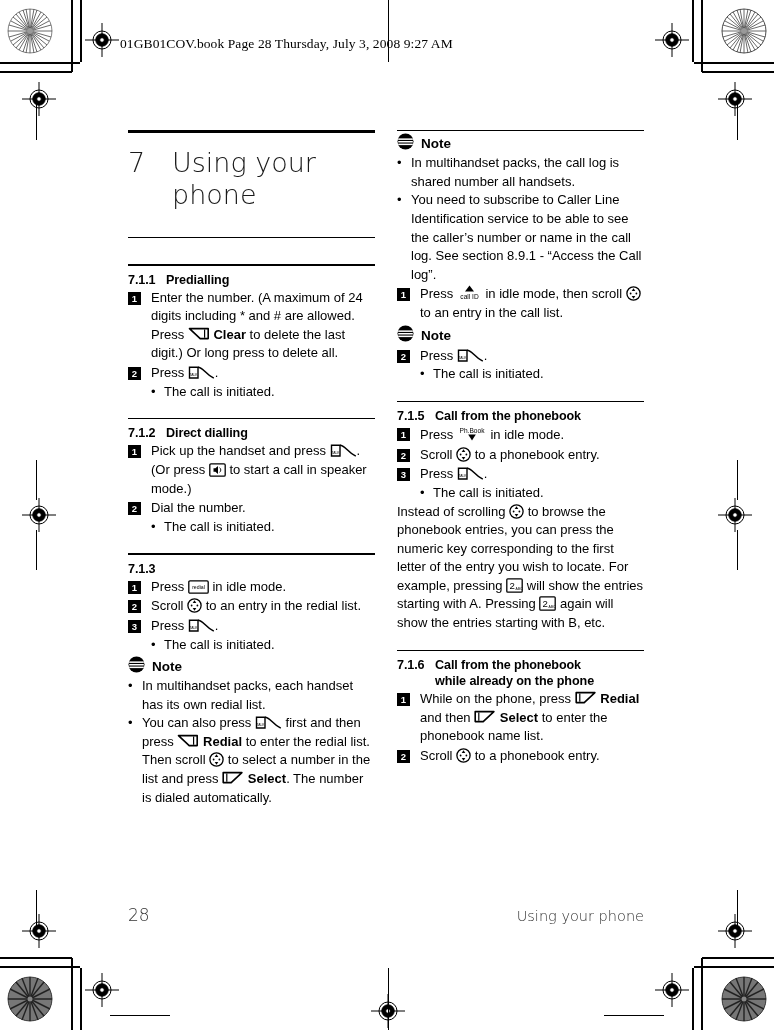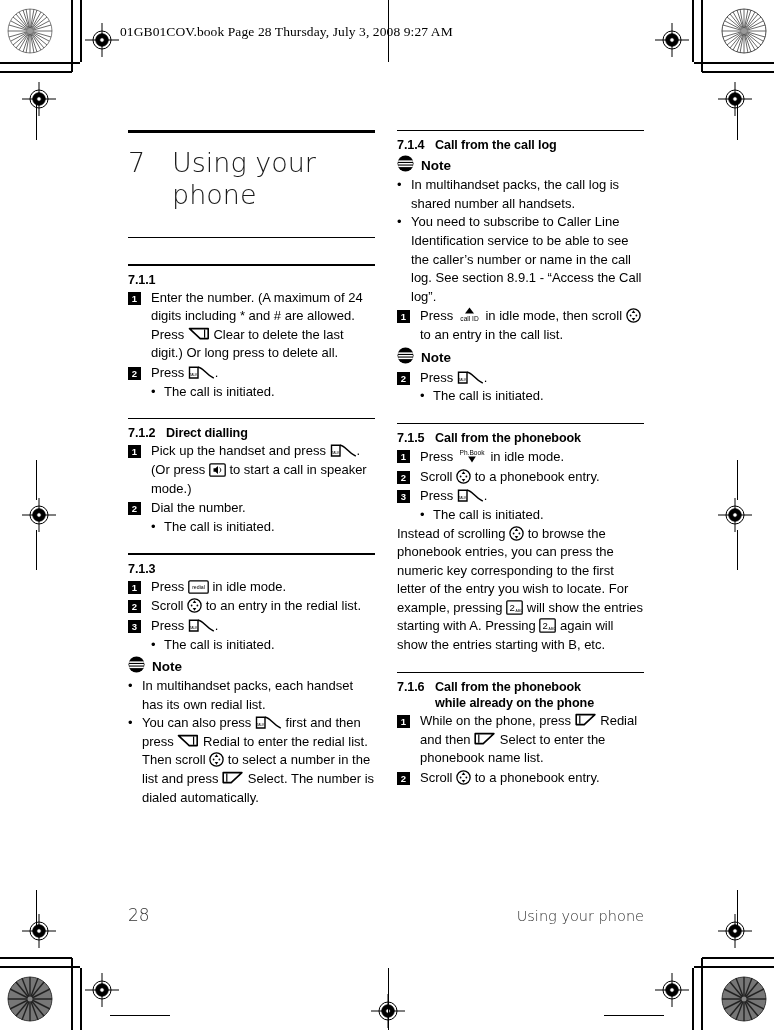--- a/index.html
+++ b/index.html
@@ -14,21 +14,21 @@
   .reg{width:34px;height:34px;}
   .reg svg{display:block;}
   .starburst{width:46px;height:46px;border-radius:50%;overflow:hidden;}
   .trimline{position:absolute;background:#000;}
 
   
   .page{
     position:absolute;left:0;top:0;width:774px;height:1030px;
   }
   .header-text{
-    position:absolute;left:120px;top:24px;
+    position:absolute;left:120px;top:36px;
     font-family:"Liberation Serif", serif;
     font-size:13.5px;letter-spacing:.1px;white-space:nowrap;color:#000;
   }
 
   .content{
     position:absolute;left:128px;top:130px;width:516px;
   }
   .cols{display:flex;gap:22px;align-items:flex-start;}
   .col{width:247px;}
 
@@ -81,21 +81,21 @@
 
   .sub-bullets{margin:0 0 0 23px;padding:0;list-style:none;}
   .sub-bullets li{display:flex;font-size:13px;line-height:18.6px;}
   .sub-bullets li .dot{flex:none;width:13px;}
 
   .plainpara{font-size:13px;line-height:18.6px;}
 
   .callout{display:flex;align-items:center;gap:7px;margin-top:2px;}
   .callout .label{font-size:13.5px;font-weight:bold;}
 
-  b{font-weight:normal;}
+  b{font-weight:bold;}
 
   
   .ikon{display:inline-block;vertical-align:-3px;}
   .ikon svg{display:block;}
 
   
   .footer{
     position:absolute;left:128px;top:905px;width:516px;
     display:flex;justify-content:space-between;align-items:baseline;
     font-family:"DejaVu Sans", sans-serif;font-weight:300;
@@ -416,20 +416,21 @@
 
         <div class="spacer-lg"></div>
         <div class="rule-thin"></div>
 
 
         <div class="spacer-lg"></div>
         <div class="rule-thin"></div>
 
         <h3 class="sub">
           <span class="num">7.1.1</span>
+          <span class="txt">Predialling</span>
         </h3>
         <div>
             <div class="step">
               <span class="stepnum">1</span>
               <div class="stepbody">Enter the number. (A maximum of 24 digits including * and # are allowed. Press <span class="ikon"><svg width="22" height="15" viewBox="0 0 22 15">
                     <path d="M1.5 1.6 L20.2 1.6 L20.2 11.6 L12.2 11.6 Z" fill="none" stroke="#000" stroke-width="1.6" stroke-linejoin="round"></path>
                     <line x1="16.6" y1="2.6" x2="16.6" y2="10.8" stroke="#000" stroke-width="1.2"></line>
                   </svg></span><b> Clear</b> to delete the last digit.) Or long press to delete all.</div>
             </div>
             <div class="step">
@@ -556,24 +557,20 @@
                     <line x1="4.8" y1="2.6" x2="4.8" y2="10.8" stroke="#000" stroke-width="1.2"></line>
                   </svg></span><b> Select</b>. The number is dialed automatically.</span>
             </li>
           </ul>
       </div>
 
       <div class="col">
 
         <div class="rule-thin"></div>
 
-        <h3 class="sub">
-          <span class="num">7.1.4</span>
-          <span class="txt">Call from the call log</span>
-        </h3>
 
         <div class="callout">
           <span>
             <svg width="17" height="17" viewBox="0 0 17 17">
               <circle cx="8.5" cy="8.5" r="8" fill="#000"></circle>
               <rect x="1.2" y="5.4" width="14.6" height="1.5" fill="#fff"></rect>
               <rect x="1.2" y="8.0" width="14.6" height="1.5" fill="#fff"></rect>
               <rect x="1.2" y="10.6" width="14.6" height="1.5" fill="#fff"></rect>
             </svg>
           </span>

